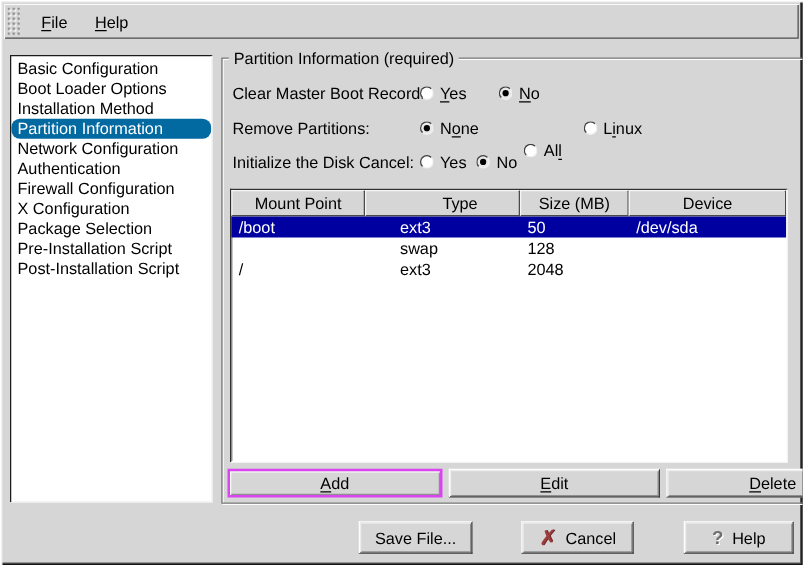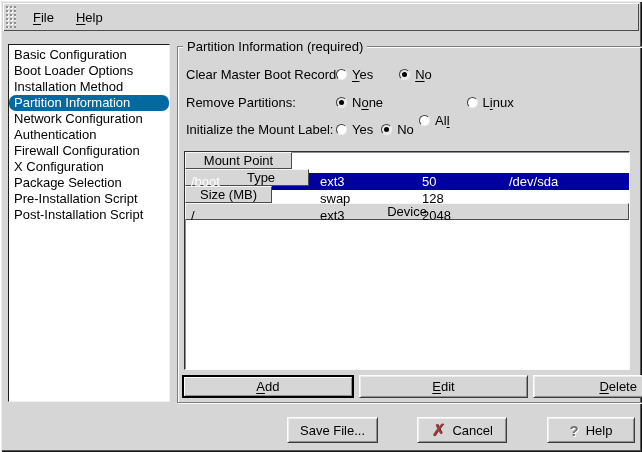--- a/index.html
+++ b/index.html
@@ -63,39 +63,39 @@
     content: ""; position: absolute; left: 2px; top: 2px; width: 5px; height: 5px;
     border-radius: 50%; background: #000;
   }
 
   
   .ptable {
     position: absolute; left: 6px; top: 104px; width: 446px; height: 219px;
     background: #fff; border: 1px solid; border-color: #303030 #fbfbfb #fbfbfb #303030;
     box-shadow: inset 1px 1px 0 #8f8f8f; overflow: hidden;
   }
-  .thead { display: flex; height: 21px; flex-direction: column; }
+  .thead { display: flex; height: 21px; }
   .th {
     background: #d6d6d6; display: flex; align-items: center; justify-content: center;
     border: 1px solid; border-color: #f6f6f6 #4a4a4a #4a4a4a #f6f6f6;
     white-space: nowrap; cursor: default;
   }
   .tr { display: flex; height: 17px; line-height: 17px; cursor: default; }
   .tr.selected { background: #0000a0; color: #fff; }
   .td { padding-left: 6px; white-space: nowrap; overflow: hidden; }
   .c0 { width: 107px; } .c1 { width: 124px; padding-left: 28px; } .c2 { width: 87px; } .c3 { flex: 1; }
 
   
   .btn {
     background: #d6d6d6; display: flex; align-items: center; justify-content: center;
     border: 1px solid; border-color: #fdfdfd #3c3c3c #3c3c3c #fdfdfd;
     box-shadow: inset 1px 1px 0 #ececec, inset -1px -1px 0 #8f8f8f;
     cursor: default; white-space: nowrap;
   }
-  .btn.default { border: 2px solid #000000; box-shadow: inset 1px 1px 0 #fdfdfd, inset -1px -1px 0 #8f8f8f; text-align: right; }
+  .btn.default { border: 2px solid #d946ef; box-shadow: inset 1px 1px 0 #fdfdfd, inset -1px -1px 0 #8f8f8f; text-align: right; }
   .action-row { position: absolute; left: 4px; right: 5px; top: 328px; height: 23px; display: flex; gap: 5px; }
   .action-row .btn { flex: 1; }
 
   .btn-save   { position: absolute; left: 287px; top: 417px; width: 91px; height: 26px; }
   .btn-cancel { position: absolute; left: 417px; top: 417px; width: 90px; height: 26px; }
   .btn-help   { position: absolute; left: 547px; top: 417px; width: 88px; height: 26px; }
 
   .icon-x { color: #9e3d3d; font-weight: bold; font-size: 17px; margin-right: 7px; line-height: 1; text-shadow: 1px 0 0 #6e2424; }
   .icon-q { color: #6f6f6f; font-weight: bold; font-size: 15px; margin-right: 7px; line-height: 1; text-shadow: 1px 1px 0 #fff; }
 
@@ -155,21 +155,21 @@
         <span class="radio"></span>
         <span class="rtext"><span>Al</span><u>l</u><span></span></span>
       </label>
       <label class="radio-item">
         <span class="radio"></span>
         <span class="rtext"><span>L</span><u>i</u><span>nux</span></span>
       </label>
     </div>
 
     <div class="radio-row" style="top:74px;">
-      <span class="row-label">Initialize the Mount Label:</span>
+      <span class="row-label">Initialize the Disk Cancel:</span>
       <label class="radio-item gap-d">
         <span class="radio"></span>
         <span class="rtext"><span>Yes</span></span>
       </label>
       <label class="radio-item">
         <span class="radio checked"></span>
         <span class="rtext"><span>No</span></span>
       </label>
     </div>
 

